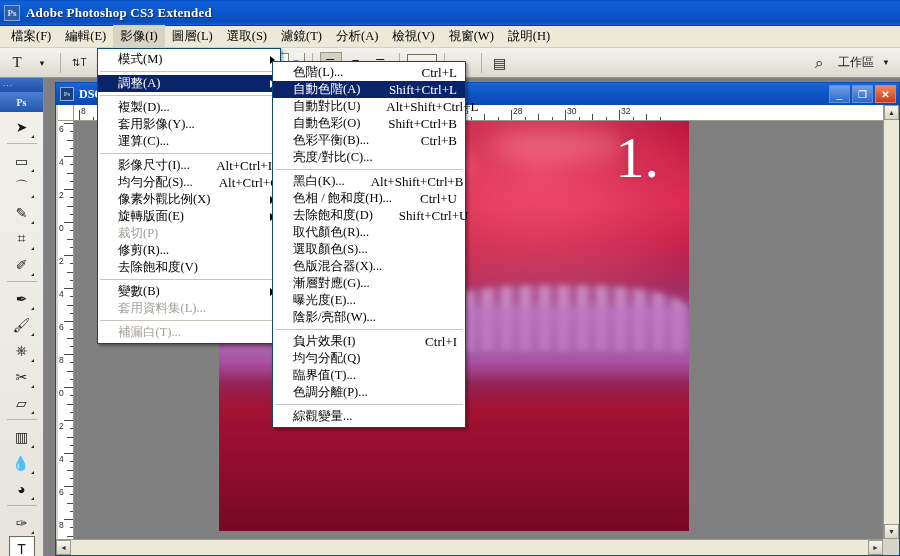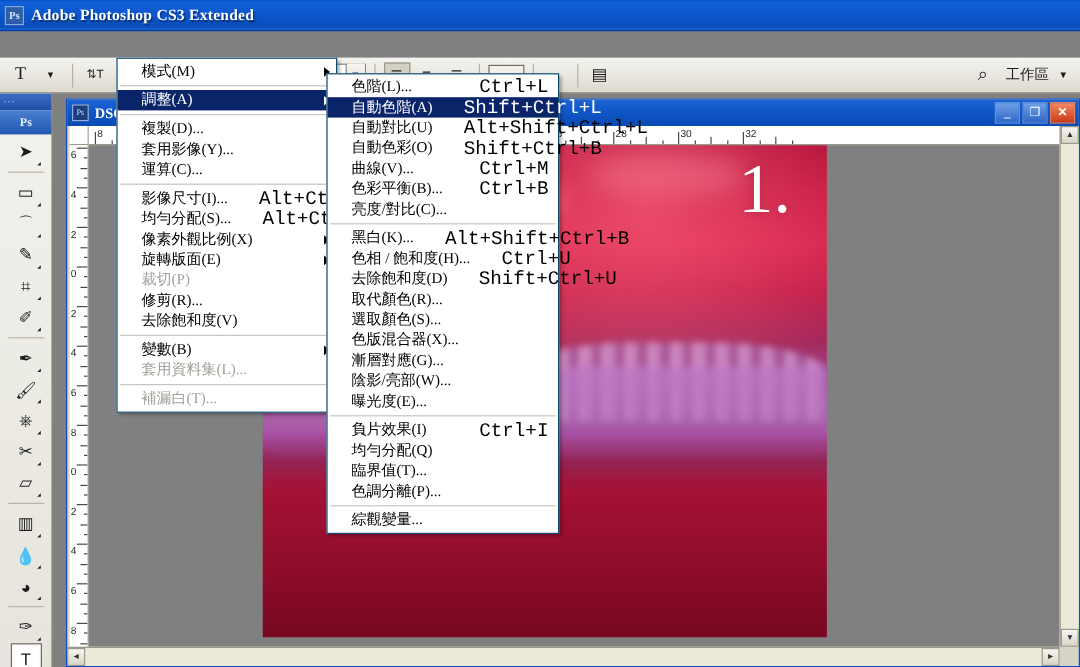--- a/index.html
+++ b/index.html
@@ -240,22 +240,22 @@
     padding: 2px 0; z-index: 50;
   }
   .menu .row {
     display: flex; align-items: center; height: 17px;
     padding: 0 8px 0 20px; font-size: 12.5px; color: #000;
     font-family: "Liberation Serif", serif; white-space: nowrap; position: relative;
   }
   .menu .row.hl { background: #0a246a; color: #ffffff; }
   .menu .row.dis { color: #a4a09a; }
   .menu .row .sc {
-    margin-left: auto; padding-left: 26px; font-size: 16px;
-    font-family: Liberation Mono, monospace;
+    margin-left: auto; padding-left: 26px; font-size: 13px;
+    font-family: Liberation Serif, serif;
   }
   .menu .row .sub {
     position: absolute; right: 5px; top: 50%; transform: translateY(-50%);
     width: 0; height: 0; border-top: 4px solid transparent;
     border-bottom: 4px solid transparent; border-left: 5px solid #000;
   }
   .menu .row.hl .sub { border-left-color: #ffffff; }
   .menu .sep { height: 1px; background: #c8c6bc; margin: 3px 2px; }
 
   #menu-image { left: 97px; top: 48px; width: 184px; }
@@ -264,20 +264,32 @@
 </head>
 <body>
 
 <div id="app">
 
   <div class="titlebar">
     <div class="ps-logo">Ps</div>
     <div class="title-text">Adobe Photoshop CS3 Extended</div>
   </div>
 
+  <div class="menubar" id="menubar">
+      <div class="mi">檔案(F)</div>
+      <div class="mi">編輯(E)</div>
+      <div class="mi active">影像(I)</div>
+      <div class="mi">圖層(L)</div>
+      <div class="mi">選取(S)</div>
+      <div class="mi">濾鏡(T)</div>
+      <div class="mi">分析(A)</div>
+      <div class="mi">檢視(V)</div>
+      <div class="mi">視窗(W)</div>
+      <div class="mi">說明(H)</div>
+    </div>
 
   <div class="optionsbar">
     <div class="ob-btn" style="font-family:'Liberation Serif',serif;font-size:15px;">T</div>
     <div class="ob-btn" style="font-size:9px;">▾</div>
     <div class="ob-sep"></div>
     <div class="ob-btn" style="font-size:10px;">⇅T</div>
     <div class="ob-sep"></div>
     <div class="ob-btn" style="font-family:'Liberation Serif',serif;font-size:12px;">T</div>
     <div class="ob-combo" style="width:78px;">
       <span>90 點</span>
@@ -565,24 +577,20 @@
       </div>
       <div class="row">
         <span>自動對比(U)</span>
         <span class="sc">Alt+Shift+Ctrl+L</span>
       </div>
       <div class="row">
         <span>自動色彩(O)</span>
         <span class="sc">Shift+Ctrl+B</span>
       </div>
       <div class="row">
-        <span>曲線(V)...</span>
-        <span class="sc">Ctrl+M</span>
-      </div>
-      <div class="row">
         <span>色彩平衡(B)...</span>
         <span class="sc">Ctrl+B</span>
       </div>
       <div class="row">
         <span>亮度/對比(C)...</span>
       </div>
       <div class="sep"></div>
       <div class="row">
         <span>黑白(K)...</span>
         <span class="sc">Alt+Shift+Ctrl+B</span>
@@ -601,24 +609,24 @@
       <div class="row">
         <span>選取顏色(S)...</span>
       </div>
       <div class="row">
         <span>色版混合器(X)...</span>
       </div>
       <div class="row">
         <span>漸層對應(G)...</span>
       </div>
       <div class="row">
+        <span>曝光度(E)...</span>
+      </div>
+      <div class="row">
         <span>陰影/亮部(W)...</span>
-      </div>
-      <div class="row">
-        <span>曝光度(E)...</span>
       </div>
       <div class="sep"></div>
       <div class="row">
         <span>負片效果(I)</span>
         <span class="sc">Ctrl+I</span>
       </div>
       <div class="row">
         <span>均勻分配(Q)</span>
       </div>
       <div class="row">

